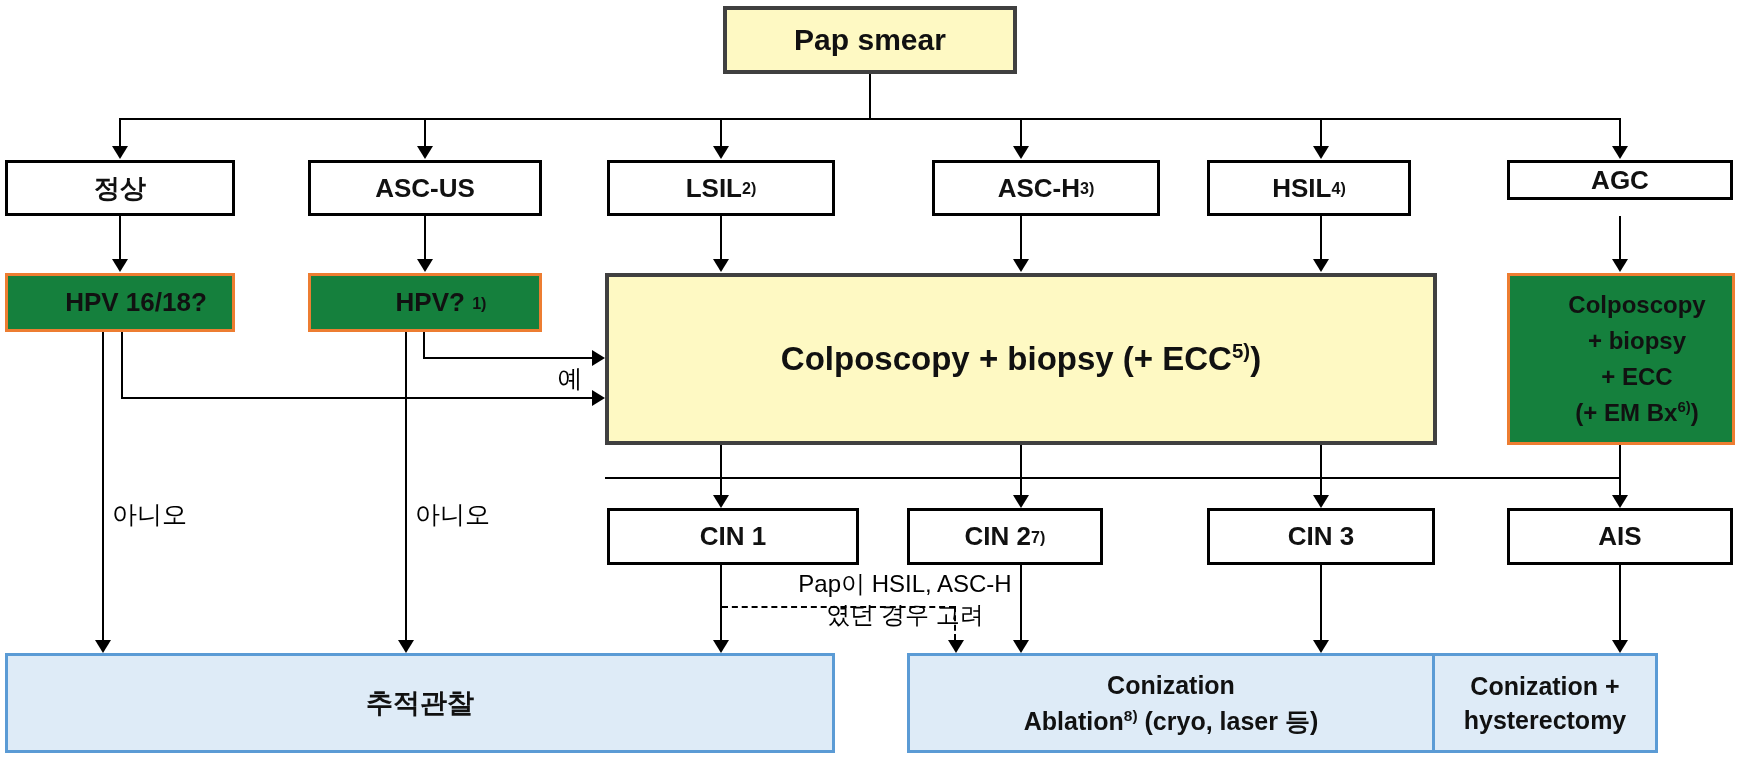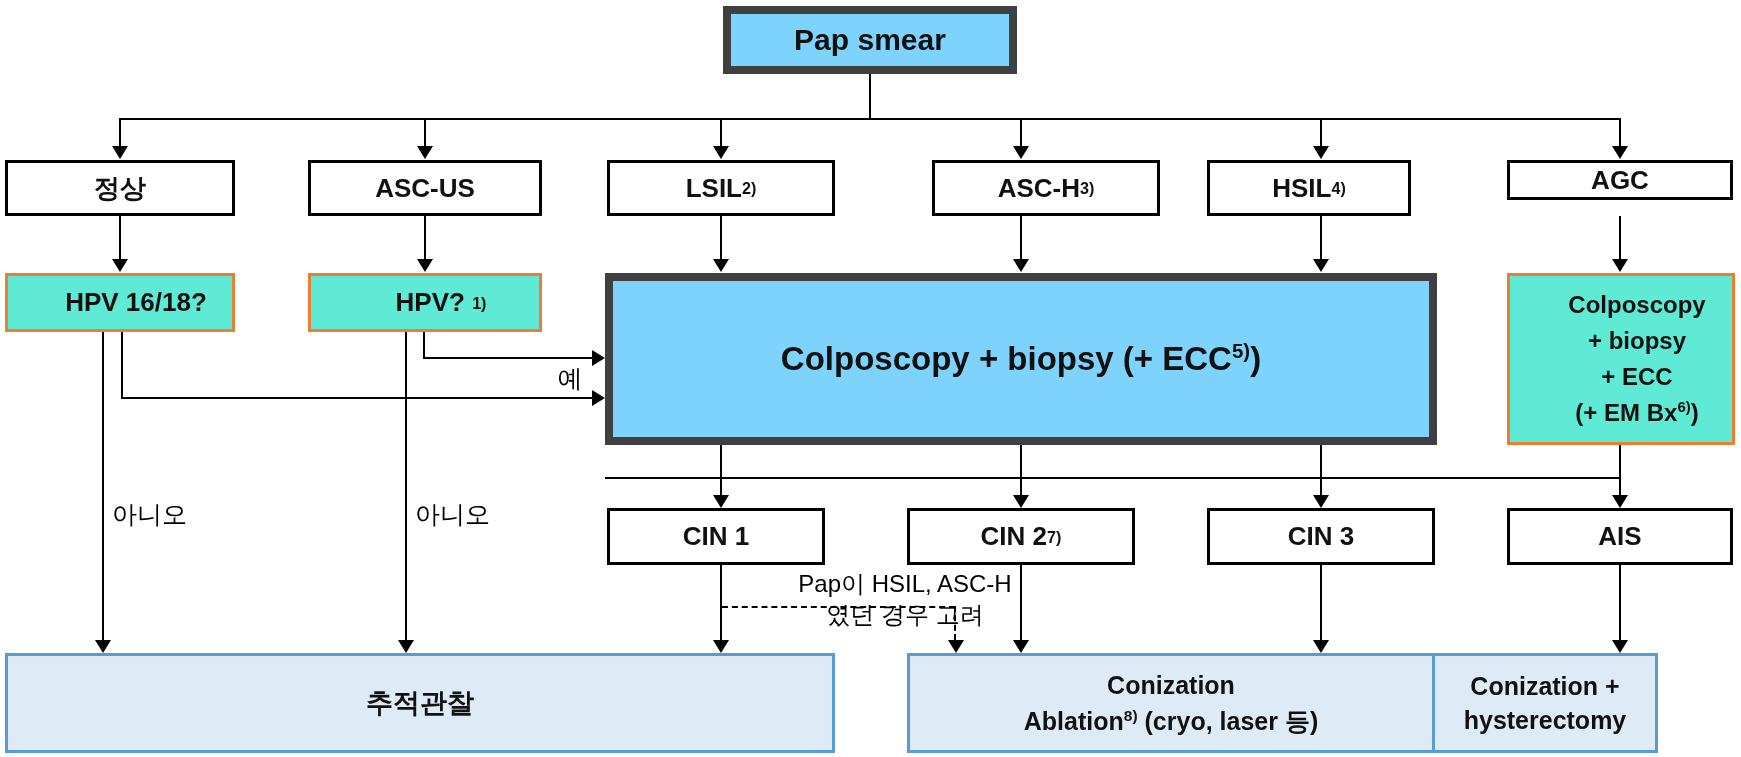--- a/index.html
+++ b/index.html
@@ -5,22 +5,22 @@
   html,body{margin:0;padding:0;background:#fff;}
   #canvas{
     position:relative;width:1741px;height:757px;background:#ffffff;overflow:hidden;
     font-family:"Liberation Sans","DejaVu Sans",sans-serif;color:#111;
   }
   .node{
     position:absolute;display:flex;align-items:center;justify-content:center;
     text-align:center;box-sizing:border-box;font-weight:bold;background:#fff;
   }
   .white{border:3px solid #000;background:#ffffff;}
-  .orange{border:3px solid #ED7D31;background:#5eead4;padding-left:32px;}
-  .orange-thick{border:8px solid #404040;background:#7dd3fc;}
+  .orange{border:3px solid #ED7D31;background:#15803d;padding-left:32px;}
+  .orange-thick{border:4px solid #404040;background:#fef9c3;}
   .blue{border:3px solid #5B9BD5;background:#DEEBF7;}
   .vline{position:absolute;width:2px;background:#000;}
   .hline{position:absolute;height:2px;background:#000;}
   .vdash{position:absolute;width:0;border-left:2px dashed #000;}
   .hdash{position:absolute;height:0;border-top:2px dashed #000;}
   .arr-d{position:absolute;width:0;height:0;
     border-left:8px solid transparent;border-right:8px solid transparent;
     border-top:13px solid #000;}
   .arr-r{position:absolute;width:0;height:0;
     border-top:8px solid transparent;border-bottom:8px solid transparent;
@@ -131,25 +131,25 @@
   <div class="hline" style="left:605px;top:477px;width:1016px;"></div>
   <div class="vline" style="left:720px;top:445px;height:53px;"></div>
   <div class="arr-d" style="left:713px;top:495px;"></div>
   <div class="vline" style="left:1020px;top:445px;height:53px;"></div>
   <div class="arr-d" style="left:1013px;top:495px;"></div>
   <div class="vline" style="left:1320px;top:445px;height:53px;"></div>
   <div class="arr-d" style="left:1313px;top:495px;"></div>
   <div class="vline" style="left:1619px;top:445px;height:53px;"></div>
   <div class="arr-d" style="left:1612px;top:495px;"></div>
 
-  <div class="node white f26" style="left:607px;top:508px;width:218px;height:57px;">
+  <div class="node white f26" style="left:607px;top:508px;width:252px;height:57px;">
     <span>CIN 1</span>
       <sup></sup>
   </div>
-  <div class="node white f26" style="left:907px;top:508px;width:228px;height:57px;">
+  <div class="node white f26" style="left:907px;top:508px;width:196px;height:57px;">
     <span>CIN 2</span>
       <sup>7)</sup>
   </div>
   <div class="node white f26" style="left:1207px;top:508px;width:228px;height:57px;">
     <span>CIN 3</span>
       <sup></sup>
   </div>
   <div class="node white f26" style="left:1507px;top:508px;width:226px;height:57px;">
     <span>AIS</span>
       <sup></sup>

